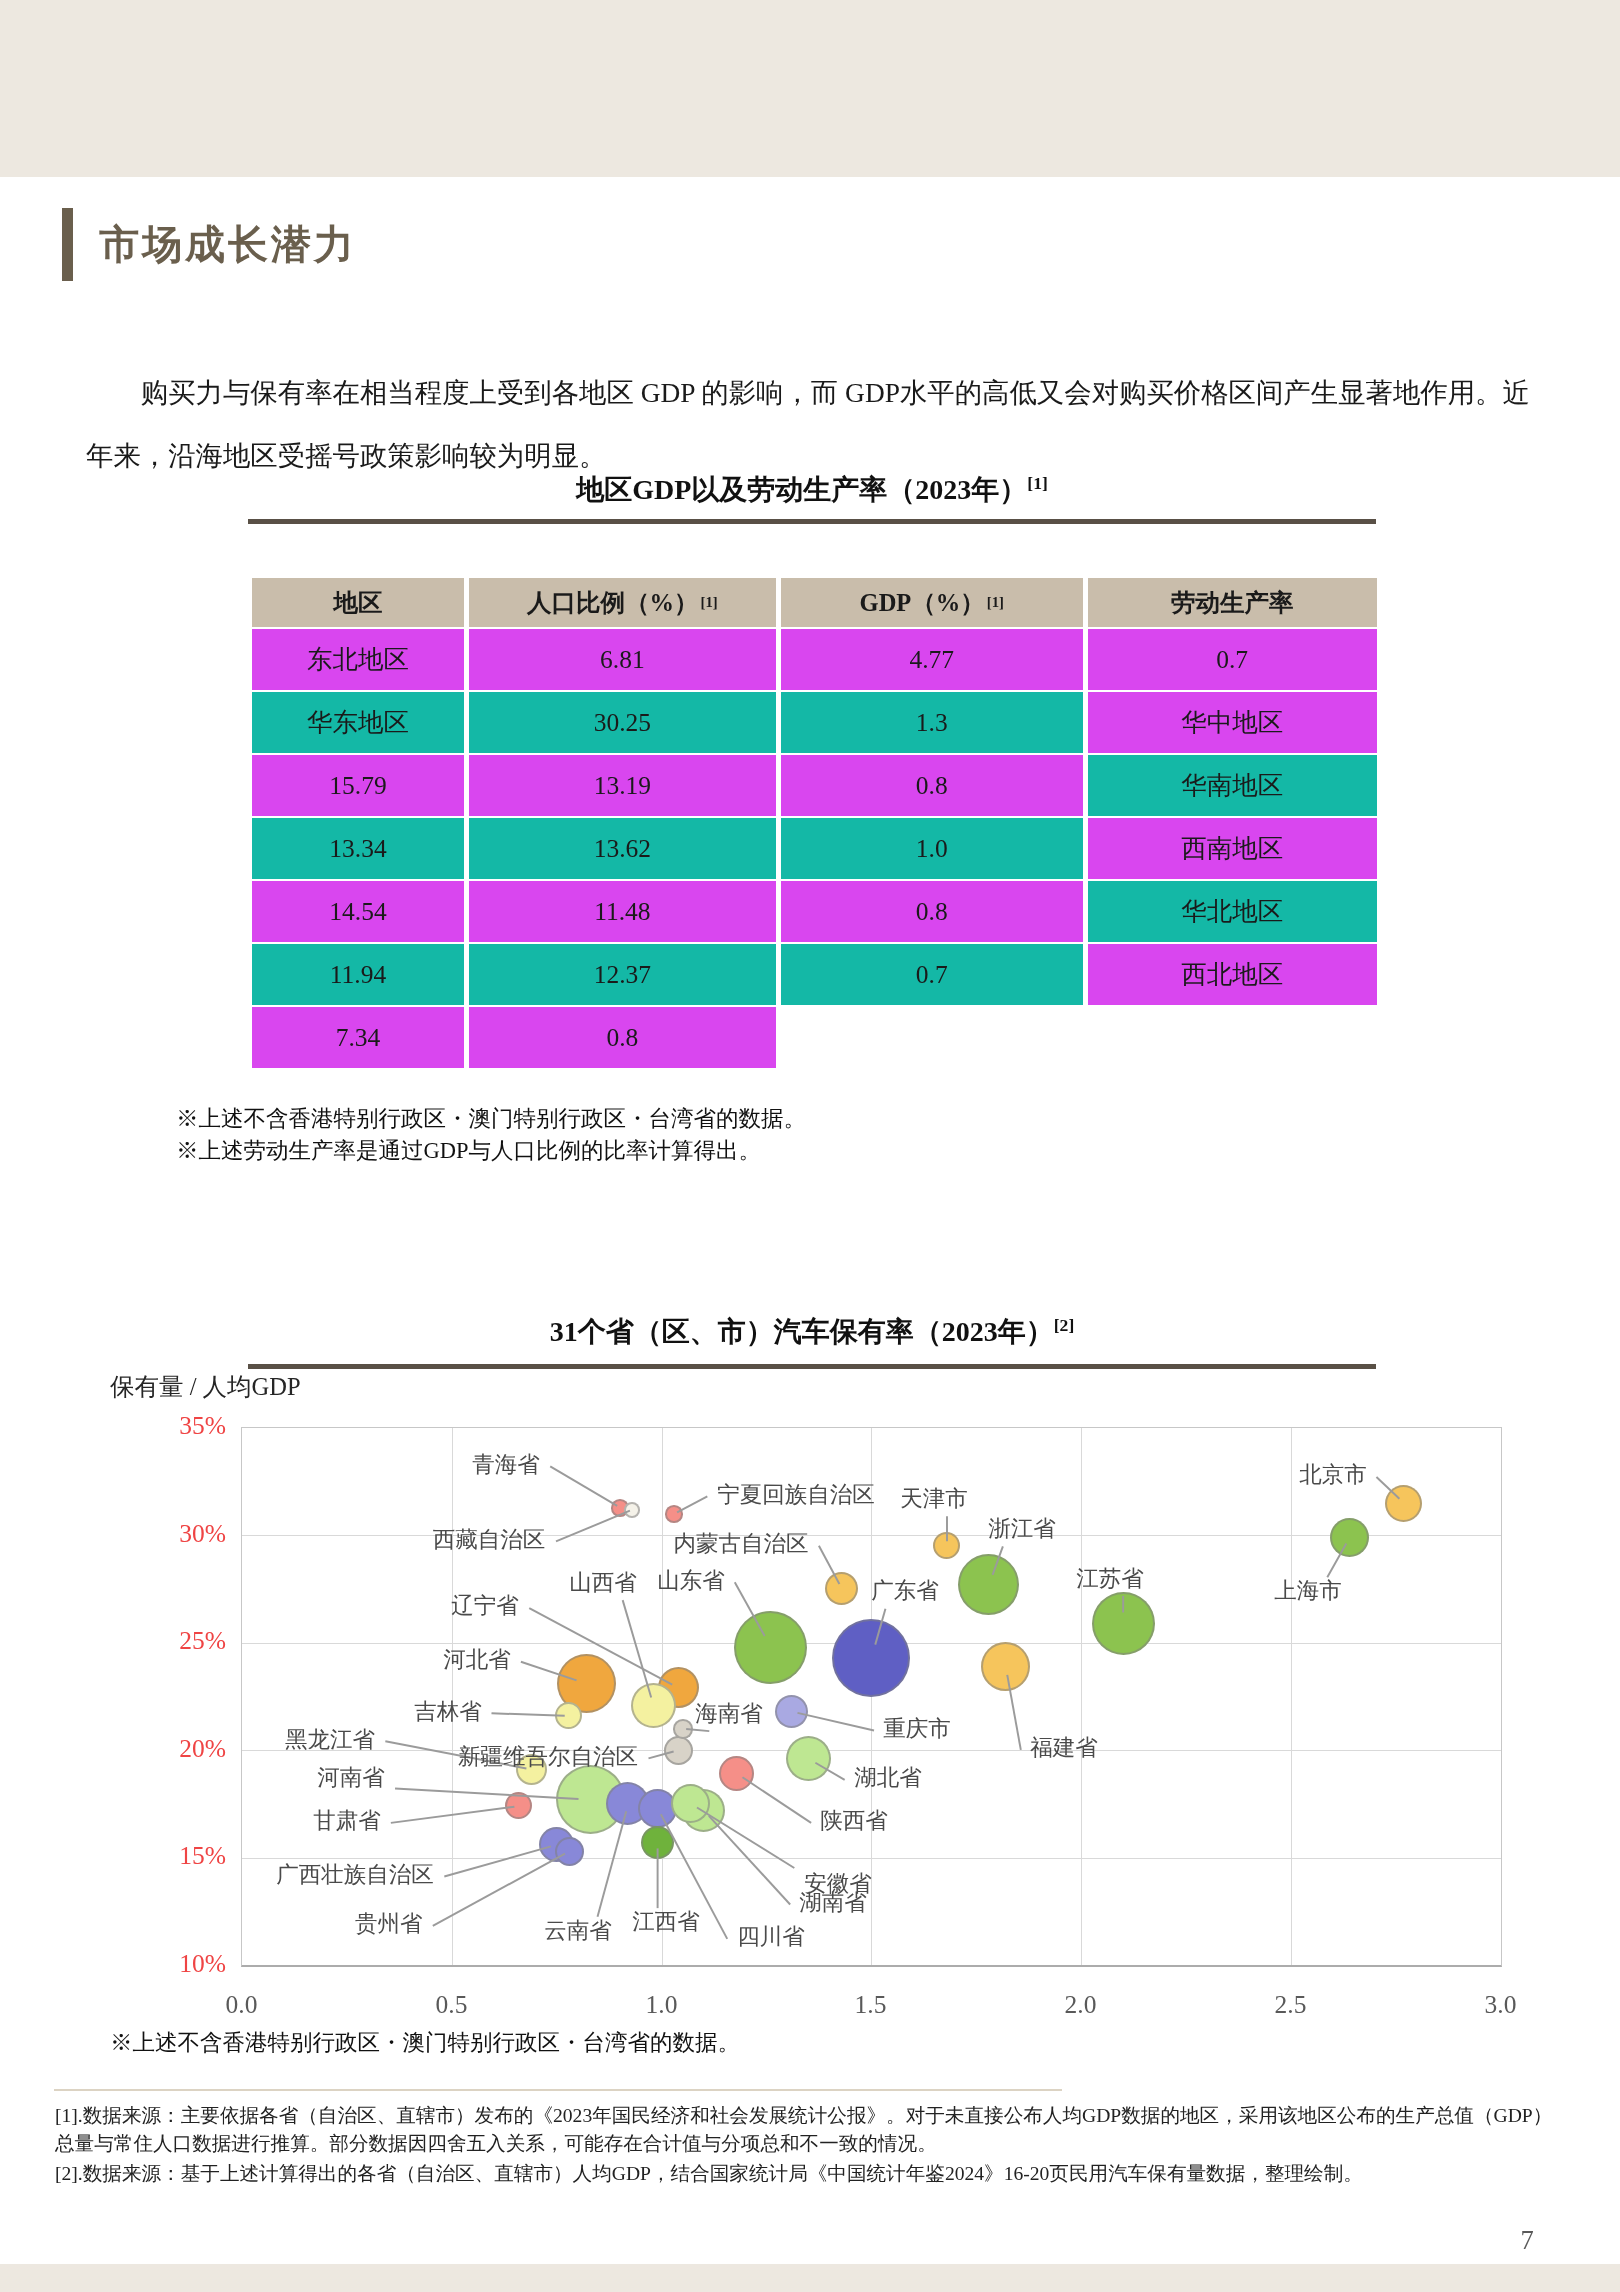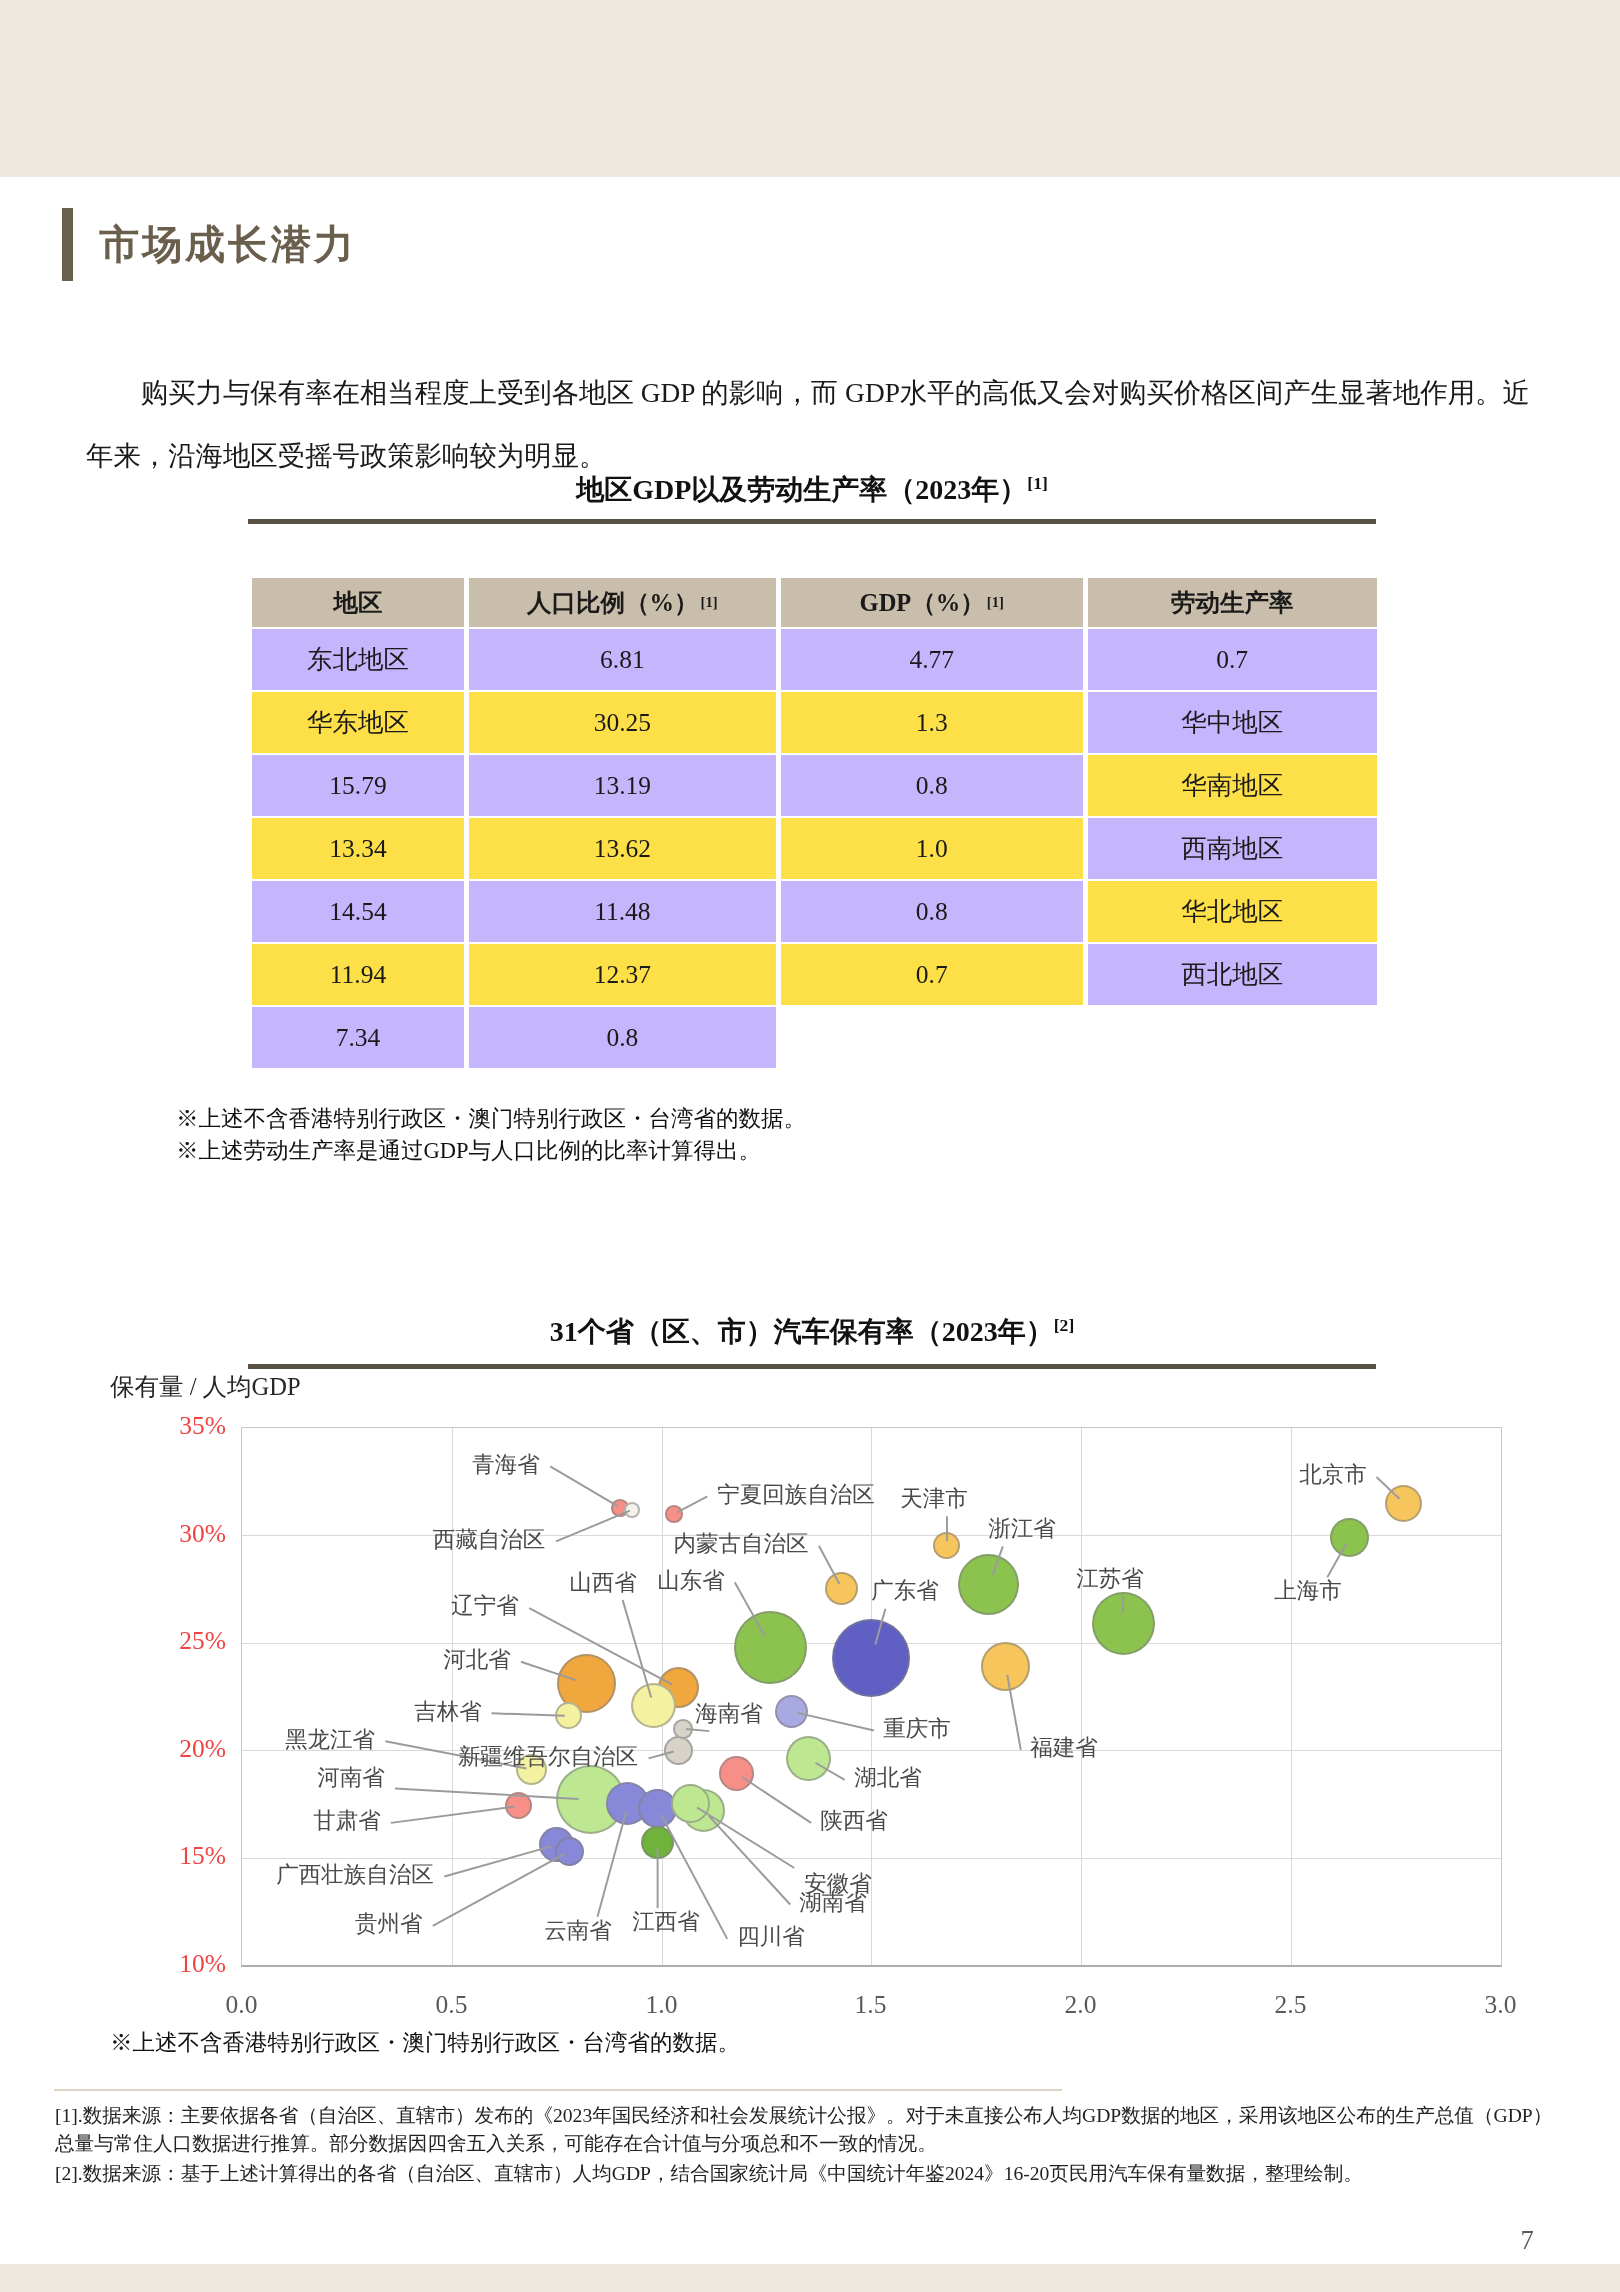--- a/index.html
+++ b/index.html
@@ -14,22 +14,22 @@
   .intro{position:absolute;left:86px;top:335px;width:1449px;font-size:27.4px;line-height:63px;text-indent:2em;}
   .block-title{position:absolute;left:248px;width:1128px;text-align:center;font-size:28px;font-weight:bold;color:#111;}
   .t-sup{font-size:17.6px;vertical-align:super;}
   .rule{position:absolute;left:248px;width:1128px;height:4.9px;background:#595046;}
   .rtable{position:absolute;left:252px;top:578px;display:grid;
           grid-template-columns:212px 307px 302px 289px;gap:2px 4.9px;}
   .hc{height:49px;background:#C9BDAB;font-weight:bold;font-size:24.5px;
       display:flex;align-items:center;justify-content:center;}
   .hsup{font-size:14.7px;vertical-align:super;margin-left:2px;font-weight:bold;}
   .dc{height:61px;font-size:25.5px;display:flex;align-items:center;justify-content:center;}
-  .row-a{background:#c4b5fd;}
-  .row-b{background:#fde047;font-family:Liberation Serif, serif;}
+  .row-a{background:#d946ef;}
+  .row-b{background:#14b8a6;font-family:Liberation Serif, serif;}
   .tbl-notes{position:absolute;left:176px;top:1103px;font-size:22.5px;line-height:1.4;color:#111;}
   .y-title{position:absolute;left:110px;top:1370px;font-size:24.5px;color:#262626;}
   .plot{position:absolute;left:241px;top:1427px;width:1259px;height:537px;
         border:1px solid #C7C7C7;border-bottom:2px solid #ACACAC;box-sizing:content-box;}
   .gv{position:absolute;top:0;bottom:0;width:1px;background:#D9D9D9;}
   .gh{position:absolute;left:0;right:0;height:1px;background:#D9D9D9;}
   .bubble{position:absolute;border-radius:50%;border:2px solid rgba(128,128,128,.55);box-sizing:border-box;}
   .pv-label{position:absolute;width:294px;text-align:center;font-size:22.5px;color:#4A4A4A;z-index:500;pointer-events:none;}
   .lines-svg{position:absolute;left:0;top:0;z-index:400;overflow:visible;pointer-events:none;}
   .tick-y{position:absolute;width:93px;text-align:right;font-size:25.5px;color:#ef4444;}

